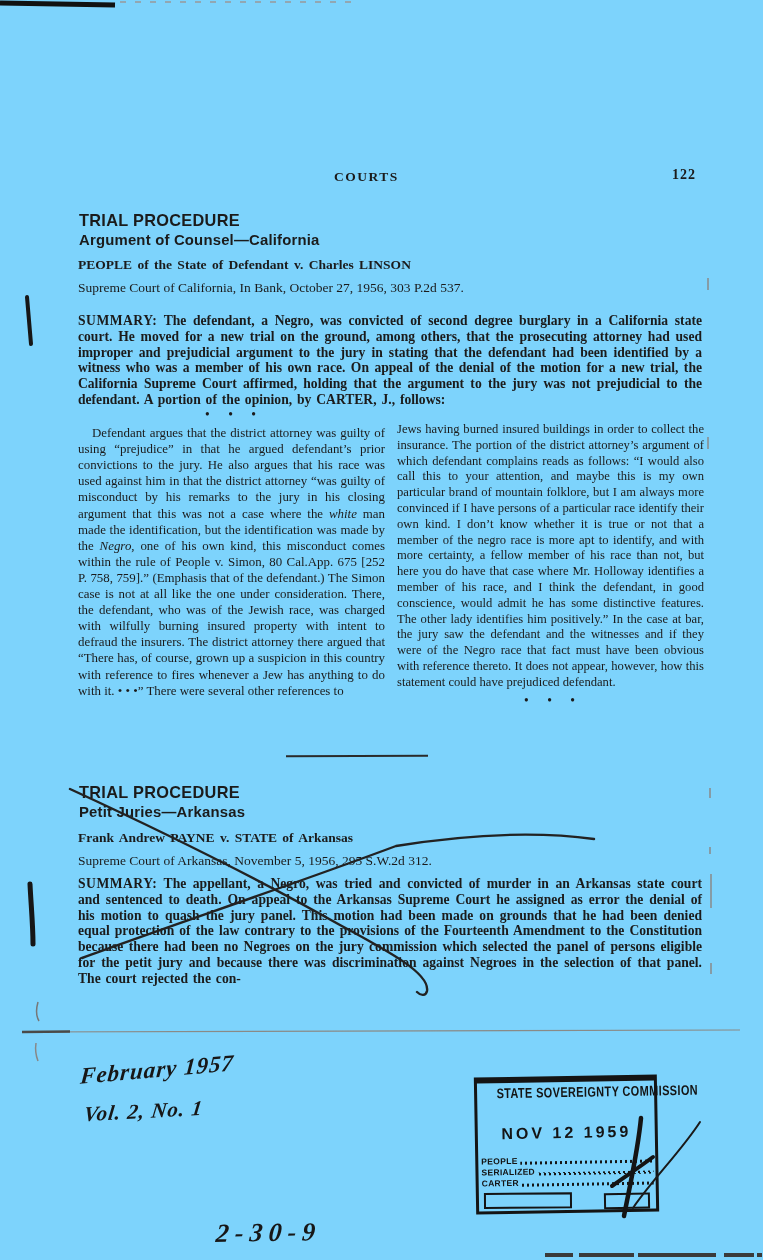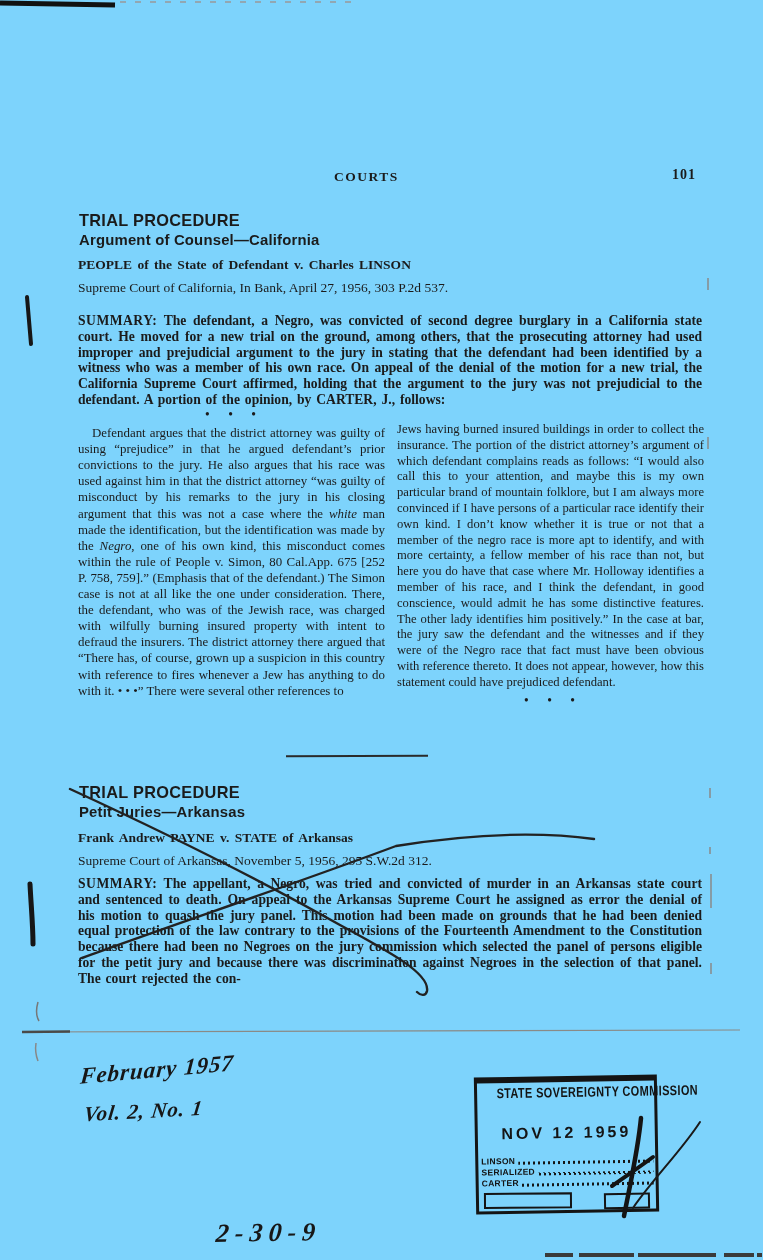--- a/index.html
+++ b/index.html
@@ -63,26 +63,26 @@
   .stamp-box-right { position:absolute; left:122px; top:4px; width:46px; height:16px; border:2px solid #141414; }
 
   svg.overlay { position:absolute; left:0; top:0; pointer-events:none; }
 </style>
 </head>
 <body>
 
 <div id="page">
 
   <div class="abs serif running-head">COURTS</div>
-  <div class="abs serif page-number">101</div>
+  <div class="abs serif page-number">122</div>
 
   <div class="abs sans topic-heading" style="top:211px;">TRIAL PROCEDURE</div>
   <div class="abs sans subtopic-heading" style="top:231px;">Argument of Counsel—California</div>
   <div class="abs serif case-title" style="top:257px;">PEOPLE of the State of Defendant v. Charles LINSON</div>
-  <div class="abs serif citation" style="top:280px;">Supreme Court of California, In Bank, April 27, 1956, 303 P.2d 537.</div>
+  <div class="abs serif citation" style="top:280px;">Supreme Court of California, In Bank, October 27, 1956, 303 P.2d 537.</div>
 
   <div class="abs serif summary" style="top:313px;">
     <span class="sum-label">SUMMARY:</span>
     <span>The defendant, a Negro, was convicted of second degree burglary in a California state court.  He moved for a new trial on the ground, among others, that the prosecuting attorney had used improper and prejudicial argument to the jury in stating that the defendant had been identified by a witness who was a member of his own race.  On appeal of the denial of the motion for a new trial, the California Supreme Court affirmed, holding that the argument to the jury was not prejudicial to the defendant.  A portion of the opinion, by CARTER, J., follows:</span>
   </div>
 
   <div class="abs columns">
     <div class="col col-left">
       <div class="sep sep-top">• • •</div>
       <p><span>Defendant argues that the district attorney was guilty of using “prejudice” in that he argued defendant’s prior convictions to the jury.  He also argues that his race was used against him in that the district attorney “was guilty of misconduct by his remarks to the jury in his closing argument that this was not a case where the </span><i>white</i><span> man made the identification, but the identification was made by the </span><i>Negro</i><span>, one of his own kind, this misconduct comes within the rule of People v. Simon, 80 Cal.App. 675 [252 P. 758, 759].”  (Emphasis that of the defendant.)  The Simon case is not at all like the one under consideration.  There, the defendant, who was of the Jewish race, was charged with wilfully burning insured property with intent to defraud the insurers.  The district attorney there argued that “There has, of course, grown up a suspicion in this country with reference to fires whenever a Jew has anything to do with it. • • •”  There were several other references to</span></p>
@@ -107,21 +107,21 @@
 
   <div class="abs serif hw hw-date">February 1957</div>
   <div class="abs serif hw hw-vol">Vol. 2, No. 1</div>
   <div class="abs serif hw hw-file">2-30-9</div>
 
   <div class="abs stamp">
     <div class="stamp-title">STATE SOVEREIGNTY COMMISSION</div>
     <div class="stamp-date">NOV 12 1959</div>
     <div class="stamp-fields">
       <div class="stamp-row">
-        <span class="lbl">LINSON</span>
+        <span class="lbl">PEOPLE</span>
         <span class="dots"></span>
       </div>
       <div class="stamp-row">
         <span class="lbl">SERIALIZED</span>
         <span class="dots"></span>
       </div>
       <div class="stamp-row">
         <span class="lbl">CARTER</span>
         <span class="dots"></span>
       </div>

